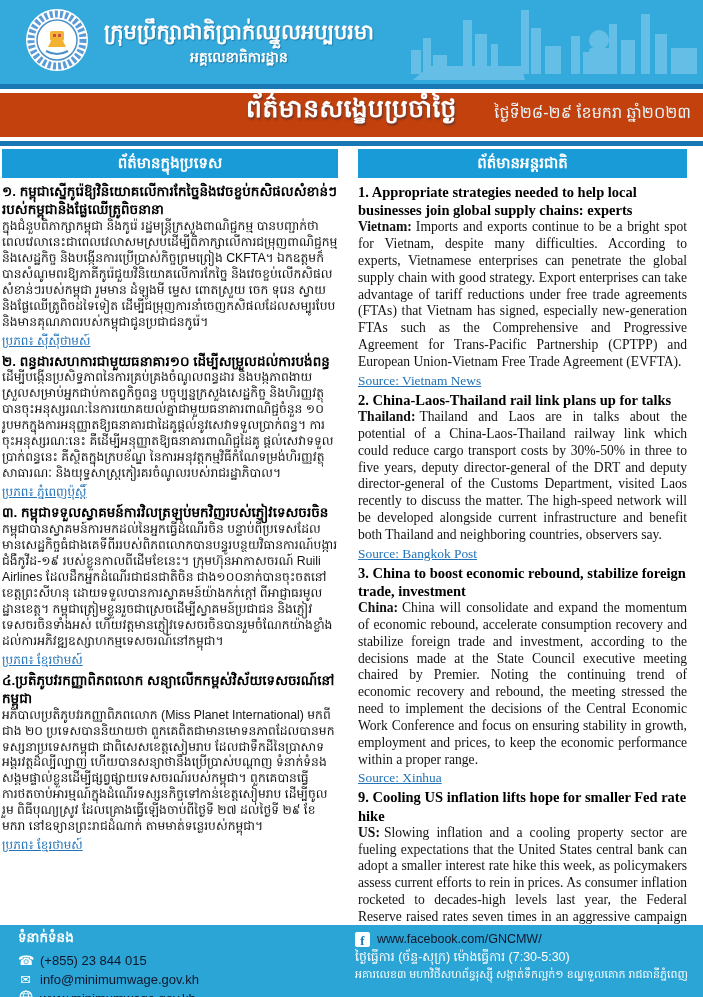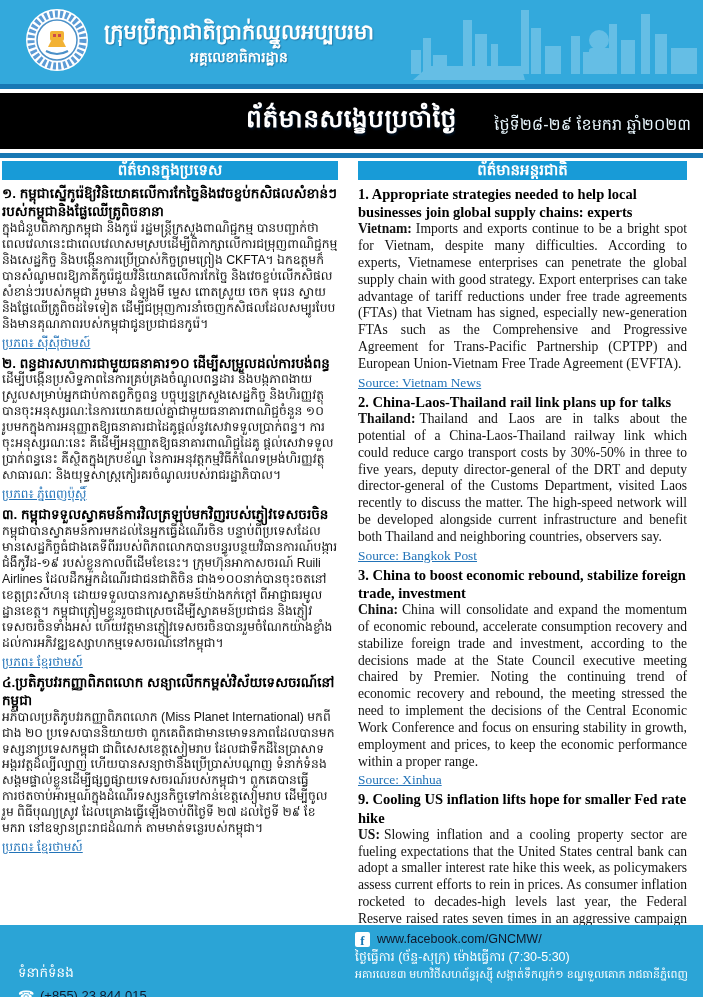--- a/index.html
+++ b/index.html
@@ -21,38 +21,38 @@
     margin-left:14px; text-shadow:1px 1px 1px rgba(0,40,80,.35);
   }
   .org-name .l1 { font-size:21px; font-weight:bold; line-height:1.5; }
   .org-name .l2 { font-size:14px; font-weight:bold; line-height:1.4; }
   .skyline { position:absolute; right:0; top:0; height:84px; z-index:1; opacity:.55; }
   
   .rule { height:5px; background:#1878b4; flex:0 0 auto; }
   .gap  { height:4px; background:#ffffff; flex:0 0 auto; }
   .gap3 { height:3px; background:#ffffff; flex:0 0 auto; }
   .banner {
-    position:relative; height:56px; background:#000000; flex:0 0 auto;
-    display:flex; align-items:center; justify-content:center;
+    position:relative; height:44px; background:#c2410c; flex:0 0 auto;
+    display:flex; justify-content:center;
   }
   .banner-title {
     color:#fff; font-weight:bold; font-size:25px;
     text-shadow:1px 2px 2px rgba(0,40,80,.45); letter-spacing:.5px;
   }
   .banner-date {
     position:absolute; right:12px; bottom:11px; color:#e8f6fd; font-size:16px;
   }
   
   .columns { flex:1 1 auto; display:flex; overflow:hidden; background:#fff; }
   .col { overflow:hidden; }
   .col.left  { width:341px; padding:0 3px 0 2px; }
   .gutter { width:14px; flex:0 0 auto; background:#fff; }
   .col.right { width:348px; padding:0 16px 0 3px; font-family:"Liberation Serif","DejaVu Serif",serif; }
   .col-header {
-    height:19px; background:#189bd7; color:#fff; font-weight:bold; font-size:15px;
+    height:29px; background:#189bd7; color:#fff; font-weight:bold; font-size:15px;
     display:flex; align-items:center; justify-content:center; margin-bottom:5px;
     font-family:"Liberation Sans","DejaVu Sans",sans-serif;
   }
   
   .col.left h3 { font-size:13.5px; line-height:1.32; color:#000; font-weight:bold; }
   .col.left p  { font-size:12.3px; line-height:1.3; color:#111; }
   .source-link {
     display:inline-block; color:#2273b8; text-decoration:underline;
     font-size:12px; margin:1px 0 2px 0; cursor:pointer;
   }
@@ -62,21 +62,21 @@
   .col.right .lead { font-weight:bold; margin-right:4px; }
   .col.right .source-link { font-size:13.4px; font-family:"Liberation Serif","DejaVu Serif",serif; }
   
   .footer {
     flex:0 0 auto; height:72px; background:#2ba4d6; color:#fff;
     display:flex; overflow:hidden;
   }
   .footer a { color:#0f172a; text-decoration:none; cursor:pointer; }
   .f-left { width:341px; padding:4px 0 0 18px; }
   .f-right { width:348px; margin-left:14px; padding-top:5px; }
-  .f-head { font-weight:normal; font-size:13.5px; margin-bottom:3px;margin-top:35px; }
+  .f-head { font-weight:bold; font-size:13.5px; margin-bottom:3px; }
   .f-row { display:flex; align-items:center; font-size:13px; line-height:1.45; gap:7px; }
   .f-row .ic { width:15px; text-align:center; flex:0 0 auto; }
   .fb-badge {
     display:inline-flex; width:15px; height:15px; background:#fff; color:#1878b4;
     font-family:"Liberation Serif",serif; font-weight:bold; font-size:13px;
     align-items:flex-end; justify-content:center; border-radius:2px; line-height:1;
   }
   .f-right .f-row { font-size:12.5px; }
   .f-addr { font-size:11px; line-height:1.5; }
 </style>

